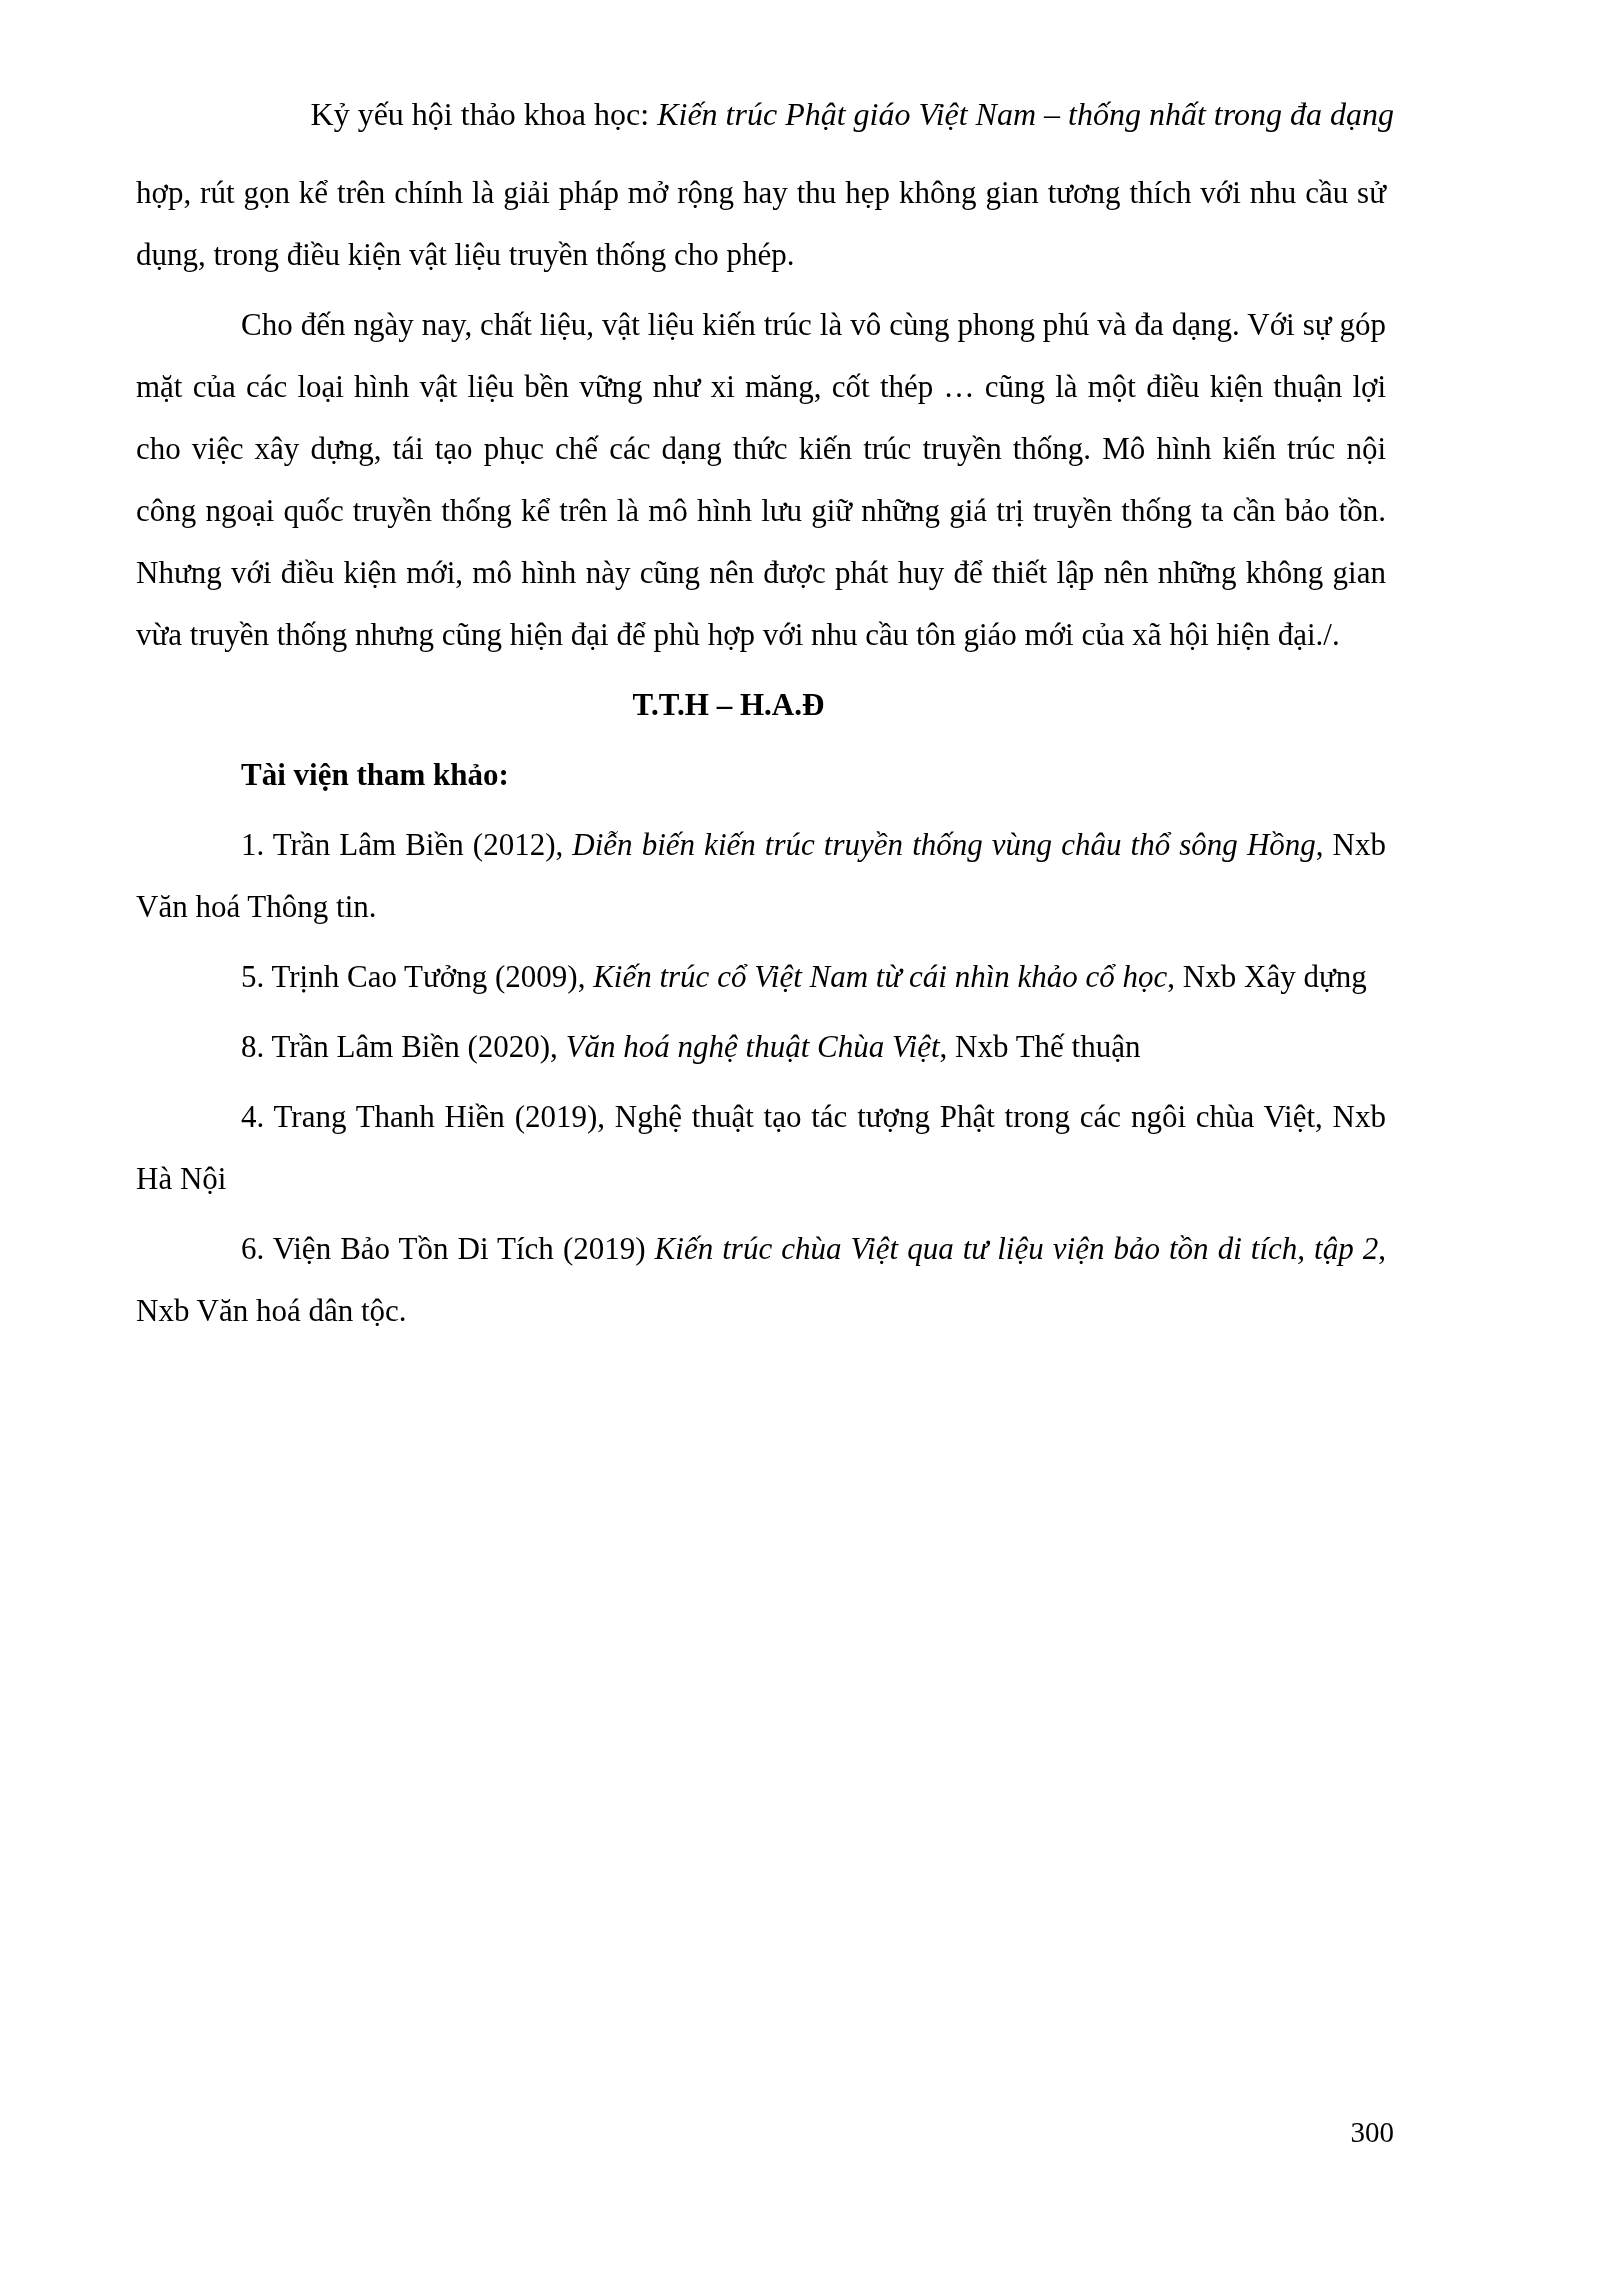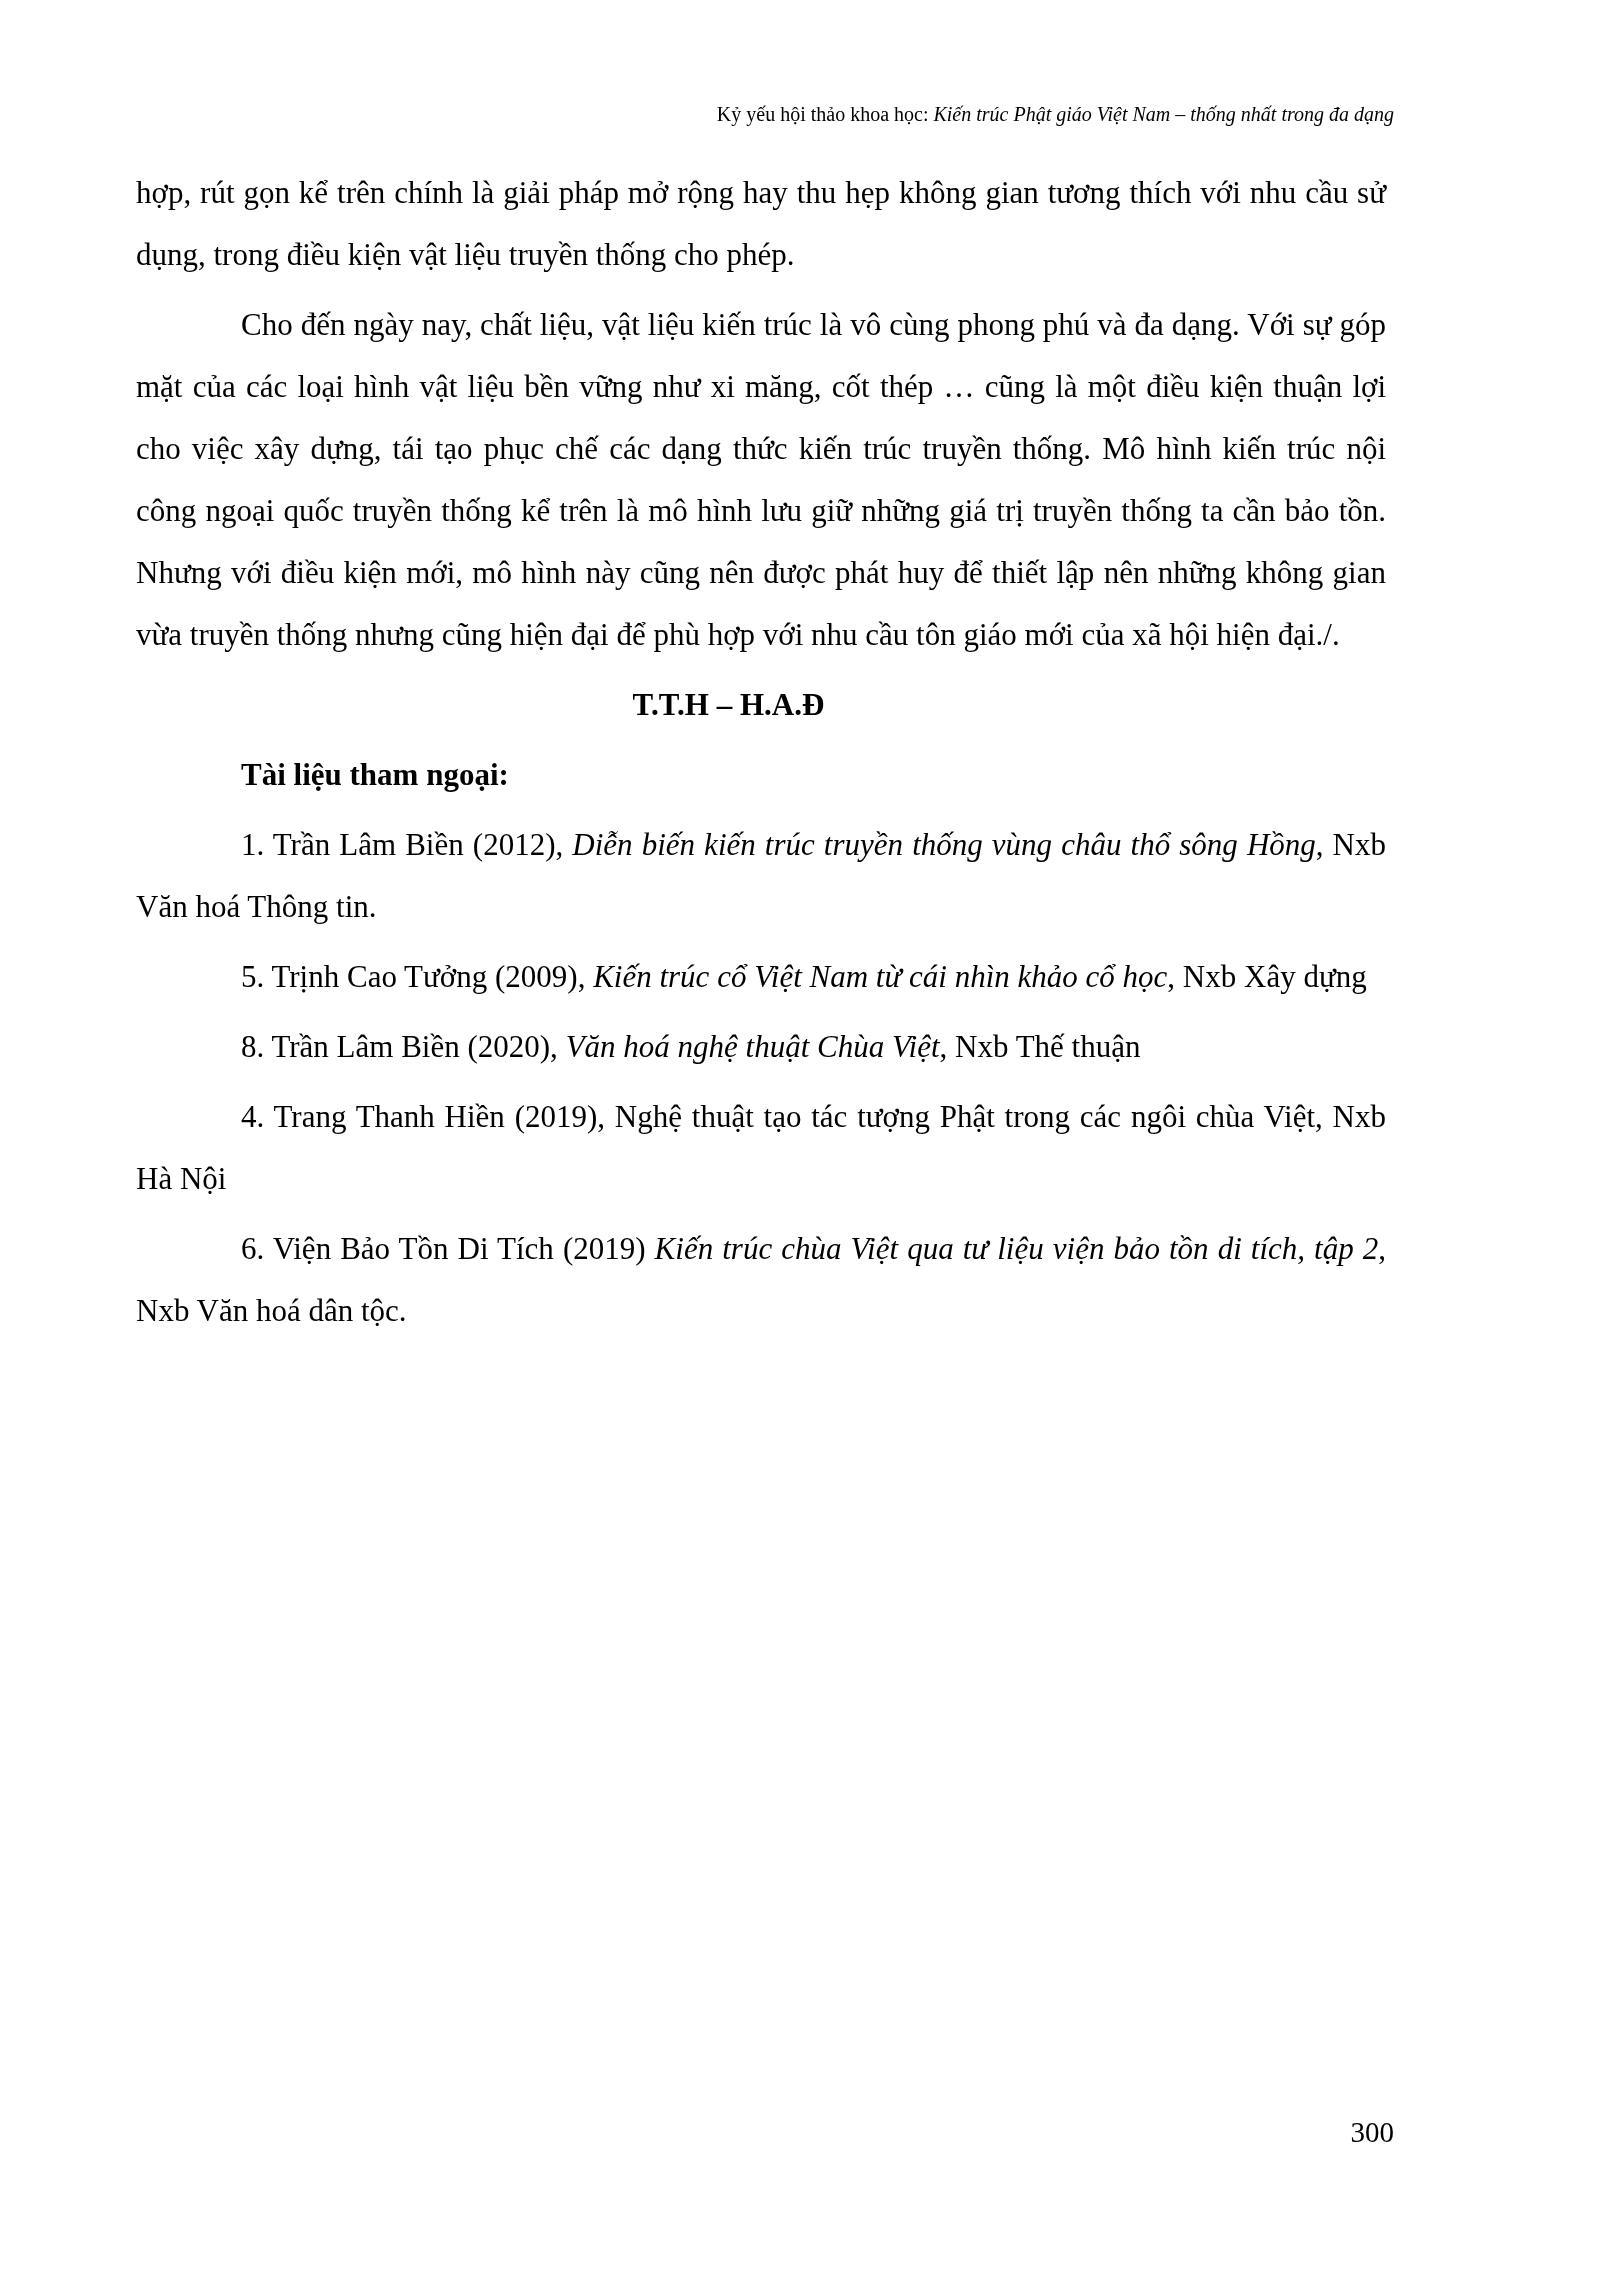--- a/index.html
+++ b/index.html
@@ -12,21 +12,21 @@
     color: #000000;
     font-family: "Liberation Serif", "DejaVu Serif", serif;
     overflow: hidden;
   }
   .running-header {
     position: absolute;
     left: 128px;
     top: 98px;
     width: 1266px;
     text-align: right;
-    font-size: 20px;
+    font-size: 32px;
     line-height: 33px;
     white-space: nowrap;
   }
   .italic { font-style: italic; }
   .content {
     position: absolute;
     left: 128px;
     top: 154px;
     width: 1266px;
     font-size: 31px;
@@ -65,21 +65,21 @@
   </div>
 
   <div class="content">
 
     <p>hợp, rút gọn kể trên chính là giải pháp mở rộng hay thu hẹp không gian tương thích với nhu cầu sử dụng, trong điều kiện vật liệu truyền thống cho phép.</p>
 
     <p class="indent">Cho đến ngày nay, chất liệu, vật liệu kiến trúc là vô cùng phong phú và đa dạng. Với sự góp mặt của các loại hình vật liệu bền vững như xi măng, cốt thép … cũng là một điều kiện thuận lợi cho việc xây dựng, tái tạo phục chế các dạng thức kiến trúc truyền thống. Mô hình kiến trúc nội công ngoại quốc truyền thống kể trên là mô hình lưu giữ những giá trị truyền thống ta cần bảo tồn. Nhưng với điều kiện mới, mô hình này cũng nên được phát huy để thiết lập nên những không gian vừa truyền thống nhưng cũng hiện đại để phù hợp với nhu cầu tôn giáo mới của xã hội hiện đại./.</p>
 
     <p class="signature">T.T.H – H.A.Đ</p>
 
-    <p class="ref-heading">Tài liệu tham ngoại:</p>
+    <p class="ref-heading">Tài viện tham khảo:</p>
 
     <p class="indent"><span>1. Trần Lâm Biền (2012), </span><span class="italic">Diễn biến kiến trúc truyền thống vùng châu thổ sông Hồng</span><span>, Nxb Văn hoá Thông tin.</span></p>
 
     <p class="indent"><span>5. Trịnh Cao Tưởng (2009), </span><span class="italic">Kiến trúc cổ Việt Nam từ cái nhìn khảo cổ học</span><span>, Nxb Xây dựng</span></p>
 
     <p class="indent"><span>8. Trần Lâm Biền (2020), </span><span class="italic">Văn hoá nghệ thuật Chùa Việt</span><span>, Nxb Thế thuận</span></p>
 
     <p class="indent"><span>4. Trang Thanh Hiền (2019), Nghệ thuật tạo tác tượng Phật trong các ngôi chùa Việt, Nxb Hà Nội</span><span class="italic"></span><span></span></p>
 
 

